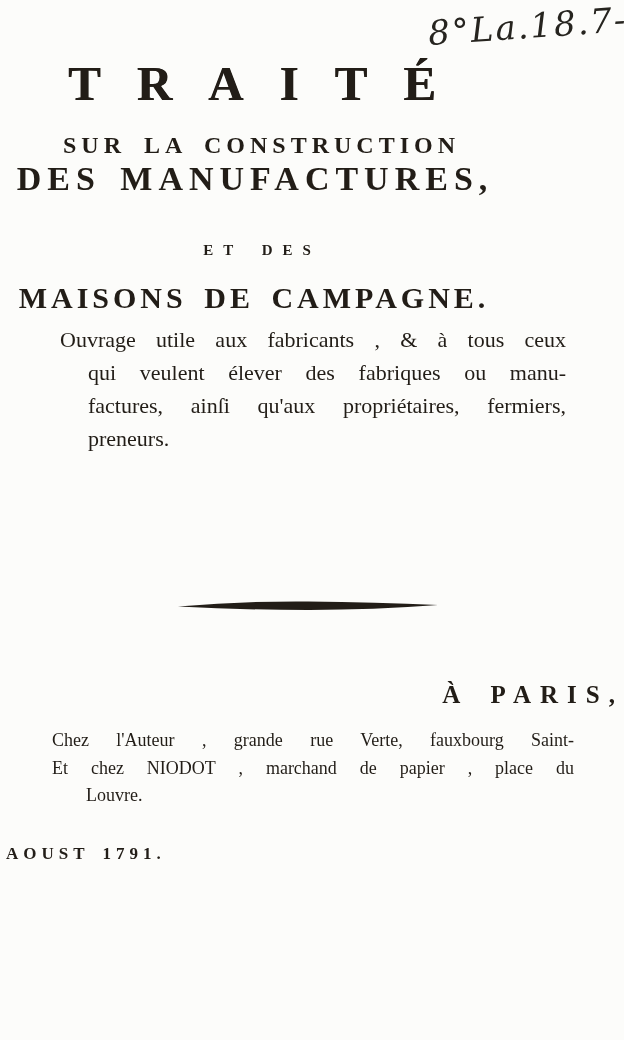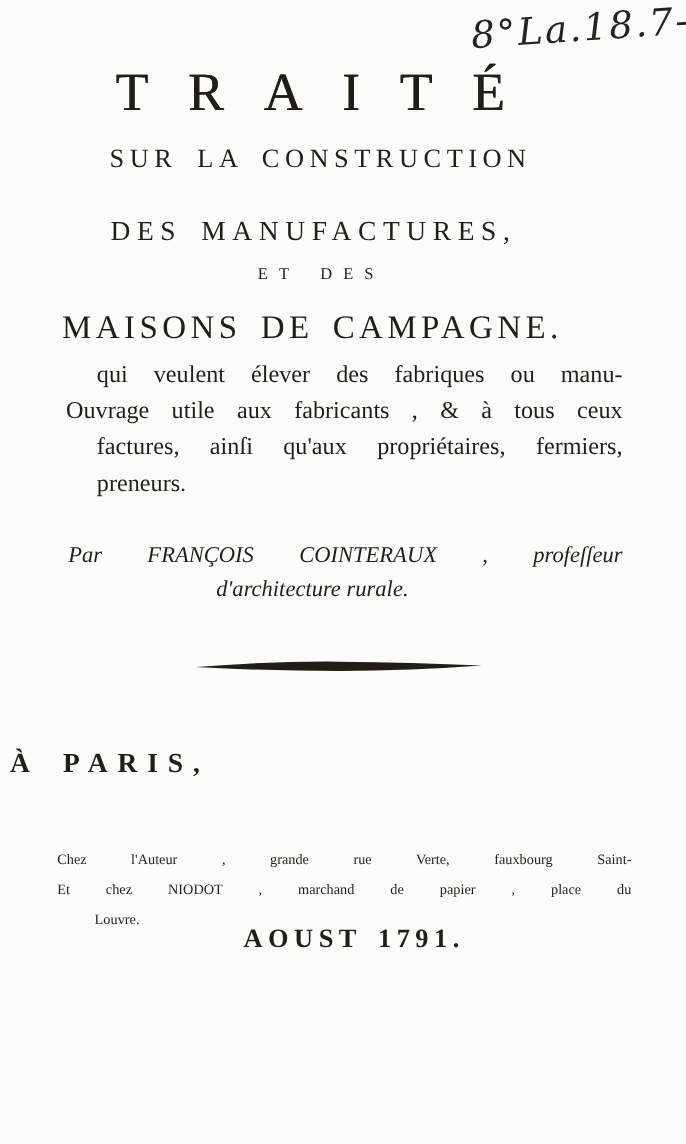--- a/index.html
+++ b/index.html
@@ -20,24 +20,24 @@
 
   .shelfmark {
     position: absolute; top: 0px; left: 428px; width: 200px;
     font-family: "DejaVu Serif", serif;
     font-style: italic; font-size: 34px; line-height: 52px;
     color: var(--hand);
     transform: rotate(-4deg);
     letter-spacing: 2px;
   }
 
-  .display { position: absolute; left: 0; width: 504px; text-align: center; font-weight: 400; margin-left: 30px; }
+  .display { position: absolute; left: 0; width: 504px; text-align: center; font-weight: 700; }
   .t-main  { top: 56px;  font-size: 49px; letter-spacing: 36px; padding-left: 36px; line-height: 56px; text-shadow: 0.4px 0.4px 0 var(--ink); }
   .t-sur   { top: 130px; font-size: 24px; letter-spacing: 5px;  word-spacing: 7px;  padding-left: 19px;  line-height: 30px; }
-  .t-manuf { top: 192px; font-size: 25px; letter-spacing: 6px;  word-spacing: 5px;  padding-left: 6px;  line-height: 38px; }
+  .t-manuf { top: 160px; font-size: 34px; letter-spacing: 6px;  word-spacing: 5px;  padding-left: 6px;  line-height: 38px; }
   .t-etdes { top: 241px; font-size: 15px; letter-spacing: 10px; word-spacing: 5px;  padding-left: 20px; line-height: 19px; }
   .t-mais  { top: 281px; font-size: 30px; letter-spacing: 4px;  word-spacing: 6px;  padding-left: 4px;  line-height: 33px; }
 
   .argument {
     position: absolute; top: 323px; left: 60px; width: 506px;
     font-size: 22px; line-height: 33px;
   }
   .arg-line { width: 506px; }
   .arg-just { text-align: justify; text-align-last: justify; }
   .arg-ind  { margin-left: 28px; width: 478px; }
@@ -45,36 +45,36 @@
   .byline {
     position: absolute; top: 490px; left: 62px; width: 504px;
     font-style: italic; font-size: 20.5px; line-height: 31px;
   }
   .by-1 { text-align: justify; text-align-last: justify; }
   .by-2 { text-align: center; padding-right: 60px; }
 
   .rule-wrap { position: absolute; top: 599px; left: 176px; width: 264px; height: 14px; transform: rotate(-0.4deg); }
 
   .city {
-    position: absolute; top: 679px; left: 0; width: 624px; text-align: left;
+    position: absolute; top: 679px; left: 0; width: 624px; text-align: right;
     font-weight: 700; font-size: 25px; letter-spacing: 9px; word-spacing: 6px; padding-left: 9px;
     line-height: 32px;
   }
 
   .imprint {
     position: absolute; top: 727px; left: 52px; width: 522px;
-    font-size: 13px; line-height: 27.5px; margin-top: 40px;
+    font-size: 18px; line-height: 27.5px;
   }
   .imp-line { width: 522px; }
   .imp-just { text-align: justify; text-align-last: justify; }
   .imp-ind  { margin-left: 34px; width: 488px; }
 
   .date {
-    position: absolute; top: 840px; left: 0; width: 624px; text-align: center;
-    font-weight: 700; font-size: 24px; letter-spacing: 5px; word-spacing: 4px; padding-left: 20px;
+    position: absolute; top: 840px; left: 0; width: 624px; text-align: left;
+    font-weight: 700; font-size: 17px; letter-spacing: 5px; word-spacing: 4px; padding-left: 6px;
     line-height: 28px;
   }
 </style>
 </head>
 <body>
 
 <div class="page">
 
   <div class="shelfmark txt">8°La.18.7-</div>
 
@@ -82,30 +82,26 @@
 
   <div class="display t-sur">SUR LA CONSTRUCTION</div>
 
   <div class="display t-manuf">DES MANUFACTURES,</div>
 
   <div class="display t-etdes">ET DES</div>
 
   <div class="display t-mais">MAISONS DE CAMPAGNE.</div>
 
   <div class="argument">
+    <div class="arg-line arg-just">Ouvrage utile aux fabricants , &amp; à tous ceux</div>
     <div class="arg-line arg-just arg-ind">qui veulent élever des fabriques ou manu-</div>
-    <div class="arg-line arg-just">Ouvrage utile aux fabricants , &amp; à tous ceux</div>
     <div class="arg-line arg-just arg-ind">factures, ainſi qu'aux propriétaires, fermiers,</div>
     <div class="arg-line arg-ind">preneurs.</div>
   </div>
 
-  <div class="byline">
-    <div class="by-1">Par FRANÇOIS COINTERAUX , profeſſeur</div>
-    <div class="by-2">d'architecture rurale.</div>
-  </div>
 
   <div class="rule-wrap">
     <svg width="264" height="14" viewBox="0 0 264 14" aria-hidden="true">
       <path d="M2,6.5 Q70,1.5 132,2.5 Q200,3.5 262,7 Q196,11.5 132,11 Q66,10.5 2,6.5 Z" fill="var(--ink)"></path>
     </svg>
   </div>
 
   <div class="city">À PARIS,</div>
 
   <div class="imprint">

